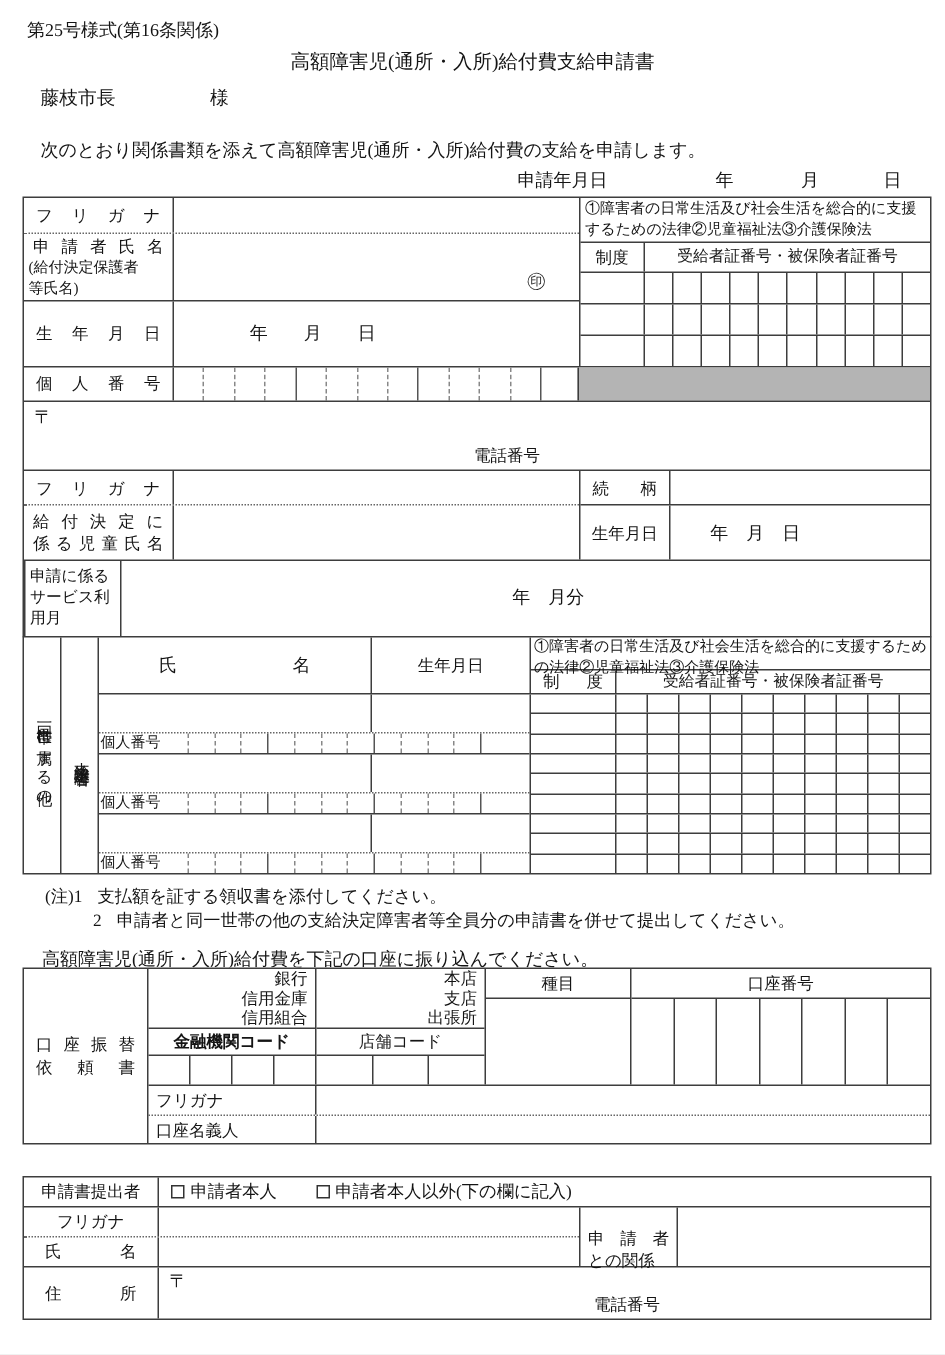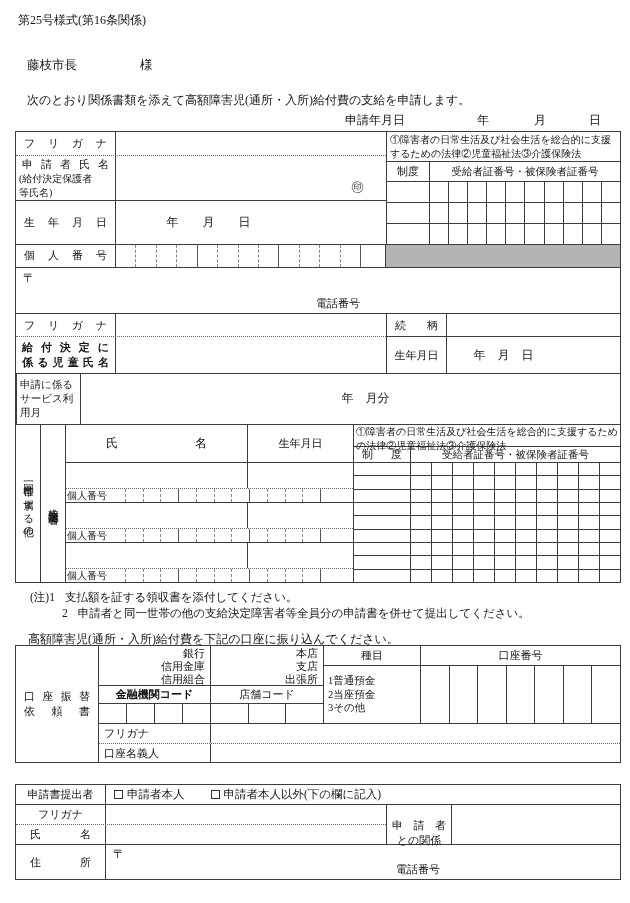--- a/index.html
+++ b/index.html
@@ -37,20 +37,21 @@
   .cbx { display: inline-block; width: 9px; height: 9px; border: 1px solid #333; margin-right: 4px; flex: none; }
   .seal { font-size: 13px; }
   .note-line { position: absolute; font-size: 11.5px; }
 </style>
 </head>
 <body>
 
 <div id="canvas">
 
   <div class="abs" style="left:18px; top:12px; font-size:12px;">第25号様式(第16条関係)</div>
+  <div class="abs" style="left:0; top:32px; width:630px; text-align:center; font-size:13px;">高額障害児(通所・入所)給付費支給申請書</div>
   <div class="abs" style="left:27px; top:57px; font-size:12.5px;">
     <span>藤枝市長</span><span style="display:inline-block; width:63px;"></span><span>様</span>
   </div>
   <div class="abs" style="left:27px; top:92px; font-size:12px;">次のとおり関係書類を添えて高額障害児(通所・入所)給付費の支給を申請します。</div>
   <div class="abs" style="left:345px; top:112px;">申請年月日</div>
   <div class="abs" style="left:477px; top:112px;">年</div>
   <div class="abs" style="left:534px; top:112px;">月</div>
   <div class="abs" style="left:589px; top:112px;">日</div>
 
   <div class="tbl c" style="left:15px; top:131px; width:606px; height:294px;">
@@ -166,21 +167,21 @@
     </div>
 
     <div class="r bt" style="height:60px;">
       <div class="c" style="width:370px;">
         <div class="r bbd" style="height:24px;">
           <div class="br vctr" style="width:100px;">
               <div class="dist f11">フリガナ</div>
             </div>
           <div style="flex:1;"></div>
         </div>
-        <div class="r" style="height:36px;font-weight:bold;">
+        <div class="r" style="height:36px;">
           <div class="br vctr" style="width:100px;">
             <div class="dist f11" style="padding:0 6px;">給付決定に</div>
             <div class="dist f11" style="padding:0 6px;">係る児童氏名</div>
           </div>
           <div style="flex:1;"></div>
         </div>
       </div>
       <div class="c bl" style="flex:1;">
         <div class="r bb" style="height:24px;">
           <div class="br vctr" style="width:60px;">
@@ -482,25 +483,20 @@
           </div>
           <div class="bb ctr f11" style="height:18px;">店舗コード</div>
           <div class="dcells" style="flex:1;">
               <div class="dcell"></div>
               <div class="dcell"></div>
               <div class="dcell"></div>
             </div>
         </div>
         <div class="c br" style="width:97px;">
           <div class="bb ctr f11" style="height:20px;">種目</div>
-          <div class="c f105" style="flex:1; justify-content:center; padding-left:4px;">
-            <div>1普通預金</div>
-            <div>2当座預金</div>
-            <div>3その他</div>
-          </div>
         </div>
         <div class="c" style="flex:1;">
           <div class="bb ctr f11" style="height:20px;">口座番号</div>
           <div class="dcells" style="flex:1;">
               <div class="dcell"></div>
               <div class="dcell"></div>
               <div class="dcell"></div>
               <div class="dcell"></div>
               <div class="dcell"></div>
               <div class="dcell"></div>
@@ -542,21 +538,21 @@
         <div class="r" style="flex:1;">
           <div class="br vctr" style="width:90px;">
               <div class="dist f11" style="padding:0 14px;">氏名</div>
             </div>
           <div style="flex:1;"></div>
         </div>
       </div>
       <div class="r bl" style="flex:1;">
         <div class="br vctr" style="width:65px;">
           <div class="dist f11" style="padding:0 5px;margin-top:17px;">申請者</div>
-          <div class="f11" style="padding:0 5px;text-align:center;">との関係</div>
+          <div class="f11" style="padding:0 5px;">との関係</div>
         </div>
         <div style="flex:1;"></div>
       </div>
     </div>
     <div class="r" style="flex:1;">
       <div class="br vctr" style="width:90px;">
           <div class="dist f11" style="padding:0 14px;">住所</div>
         </div>
       <div style="flex:1; position:relative;">
         <span class="abs" style="left:7px; top:1px;">〒</span>

